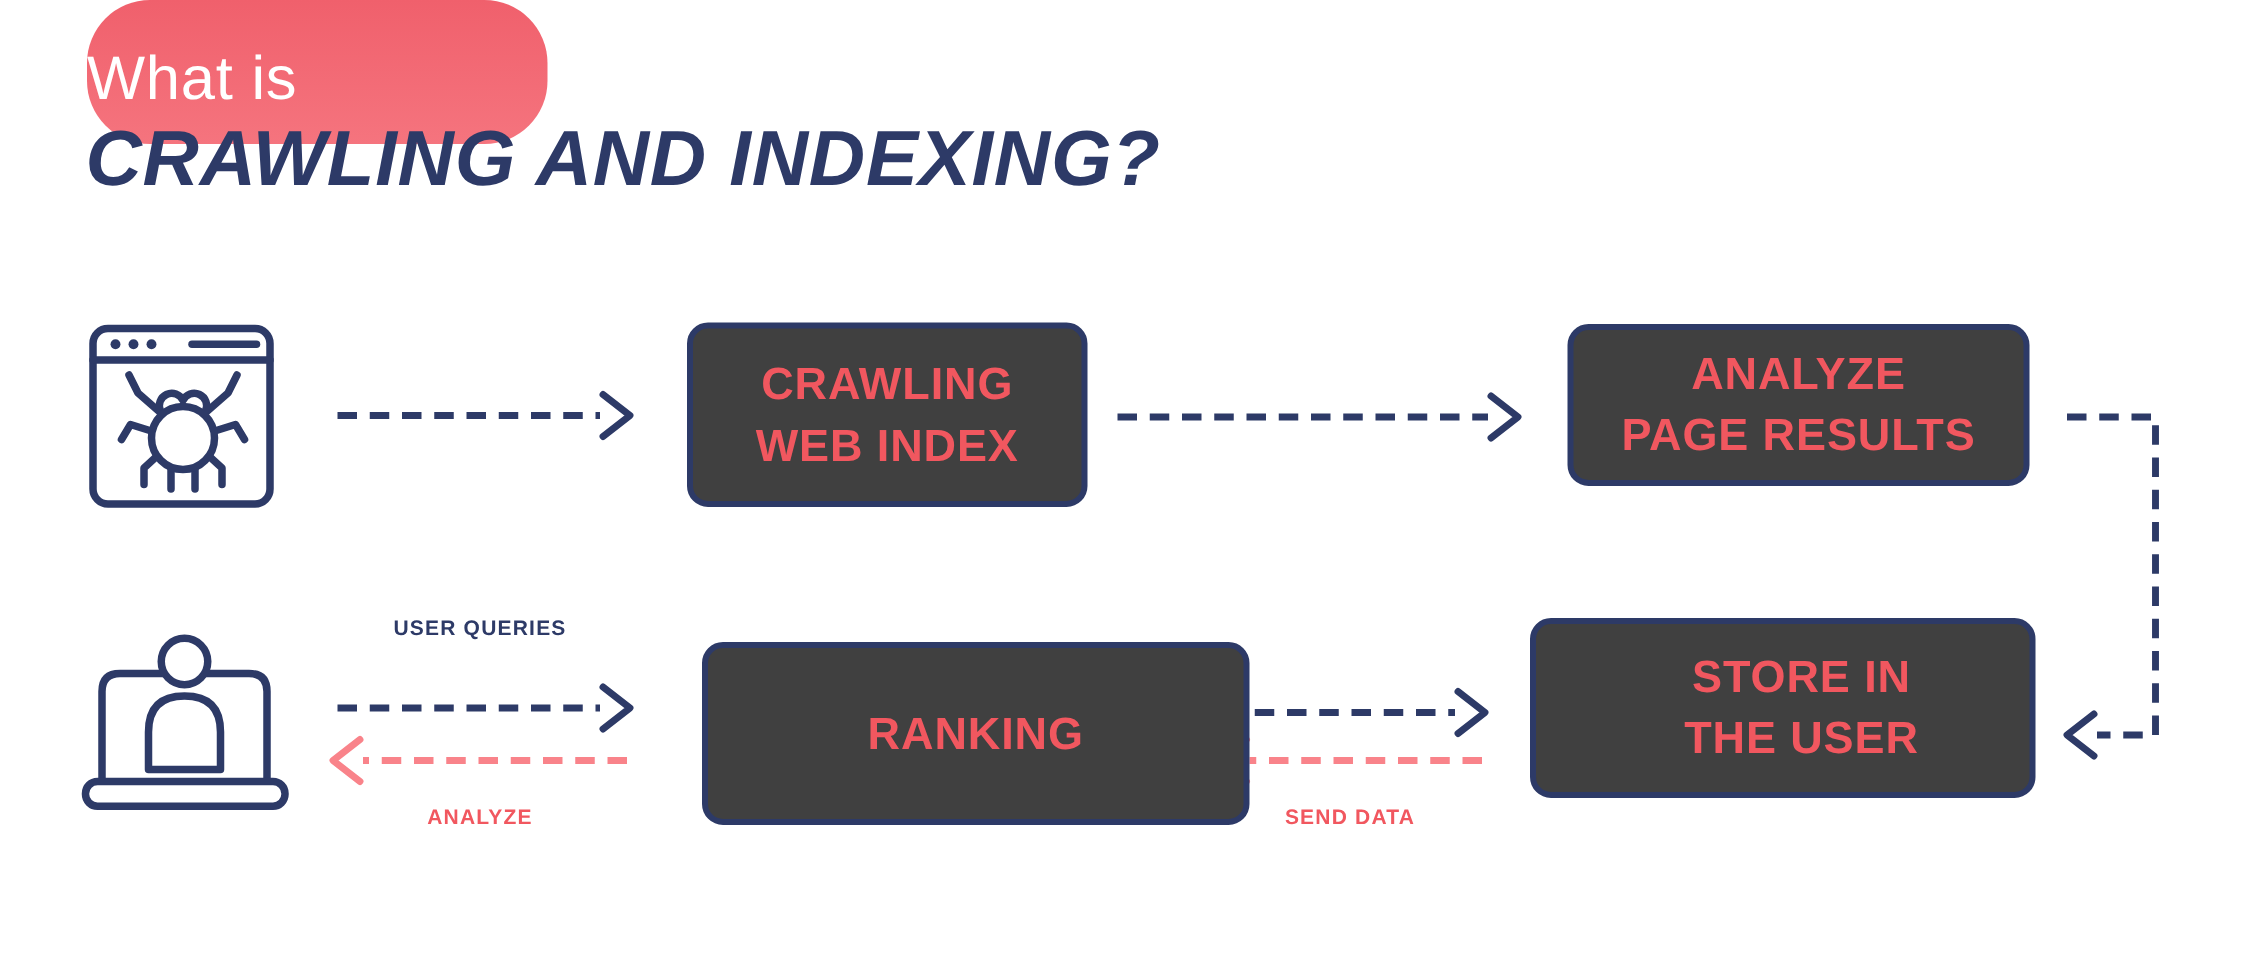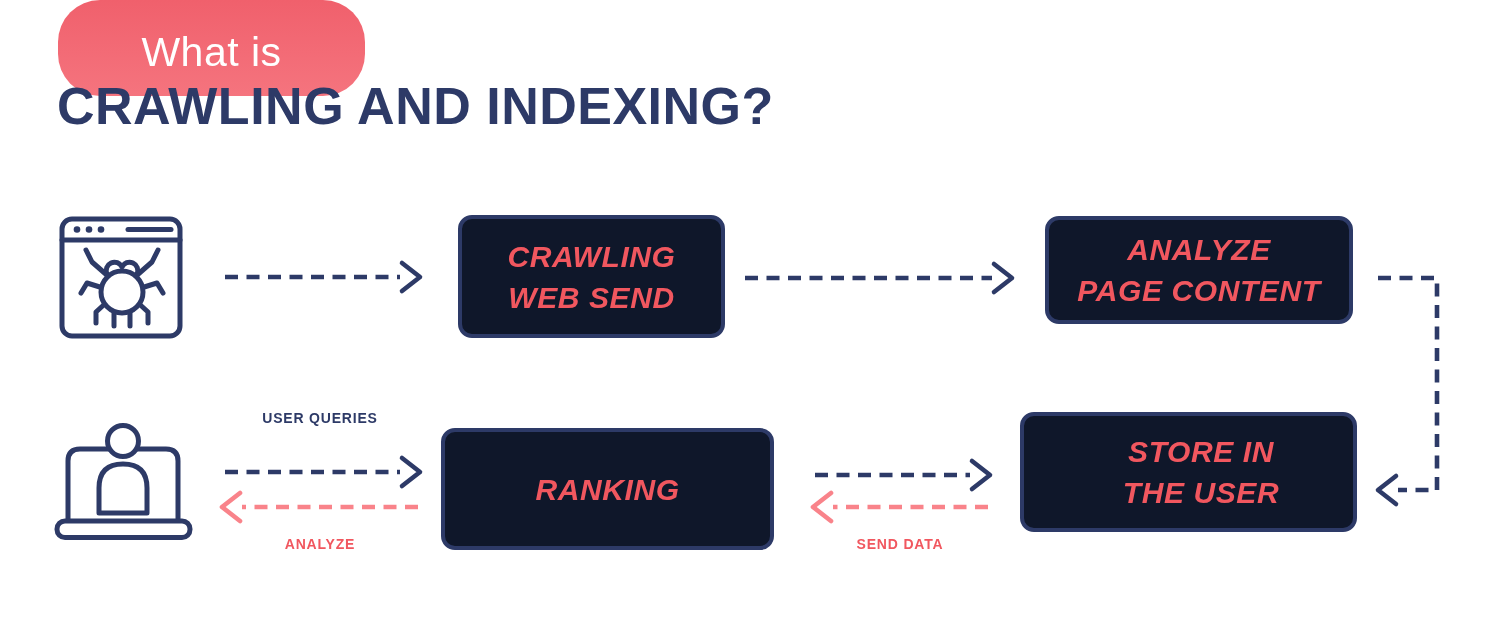--- a/index.html
+++ b/index.html
@@ -5,50 +5,50 @@
   html,body{margin:0;padding:0;background:#ffffff;}
   .stage{
     position:relative;width:1500px;height:635px;background:#fff;overflow:hidden;
     font-family:"Liberation Sans",sans-serif;
   }
   
   .badge{
     position:absolute;left:58px;top:0;width:307px;height:96px;
     border-radius:42px;
     background:linear-gradient(180deg,var(--badge_dark),var(--badge_light));
-    display:flex;align-items:center;justify-content:center;
+    display:flex;align-items:center;
     padding-top:8px;box-sizing:border-box;z-index:1;
   }
   .badge span{color:#fff;font-size:41px;font-weight:400;letter-spacing:.5px;}
   .title{
     position:absolute;left:57px;top:80px;margin:0;z-index:2;
     color:var(--navy);font-size:52px;font-weight:700;letter-spacing:.5px;line-height:1;
     white-space:nowrap;
+    font-style:italic;
   }
   
   .overlay{position:absolute;left:0;top:0;width:1500px;height:635px;z-index:0;}
   .dash{fill:none;stroke-width:4.6;stroke-dasharray:13 8.5;}
   .head{fill:none;stroke-width:4.6;stroke-linecap:round;stroke-linejoin:round;}
   .navy{stroke:var(--navy);}
   .coral{stroke:var(--coral);}
   .ic{fill:#fff;stroke:var(--navy);stroke-width:5;stroke-linecap:round;stroke-linejoin:round;}
   .ic-line{fill:none;stroke:var(--navy);stroke-width:5;stroke-linecap:round;stroke-linejoin:round;}
   .ic-dot{fill:var(--navy);stroke:none;}
   
   .node{
     position:absolute;box-sizing:border-box;z-index:2;
-    border:4px solid var(--navy);border-radius:14px;background:#0f172a;
+    border:4px solid var(--navy);border-radius:14px;background:#404040;
     display:flex;flex-direction:column;align-items:center;justify-content:center;
     color:var(--red);font-size:30px;font-weight:700;letter-spacing:.6px;line-height:41px;
     text-align:center;
-    font-style:italic;
   }
   #node-crawl  {left:458px; top:215px;width:267px;height:123px;}
   #node-analyze{left:1045px;top:216px;width:308px;height:108px;}
-  #node-rank   {left:441px; top:428px;width:333px;height:122px;}
+  #node-rank   {left:468px; top:428px;width:365px;height:122px;}
   #node-store  {left:1020px;top:412px;width:337px;height:120px;padding-left:25px;}
   
   .lbl{
     position:absolute;z-index:2;text-align:center;
     font-size:14px;font-weight:700;letter-spacing:.8px;white-space:nowrap;
   }
   .lbl.navy-t{color:var(--navy);}
   .lbl.red-t{color:var(--red);}
   #lbl-user-queries{left:212px;top:410px;width:216px;}
   #lbl-results     {left:212px;top:536px;width:216px;}
@@ -125,25 +125,25 @@
       <path class="head navy" d="M972,461 L990,475 L972,489"></path>
     </g>
     <g>
       <path class="dash coral" d="M988,507 H833"></path>
       <path class="head coral" d="M831,493 L813,507 L831,521"></path>
     </g>
   </svg>
 
   <div class="node" id="node-crawl">
     <span>CRAWLING</span>
-    <span>WEB SEND</span>
+    <span>WEB INDEX</span>
   </div>
   <div class="node" id="node-analyze">
     <span>ANALYZE</span>
-    <span>PAGE CONTENT</span>
+    <span>PAGE RESULTS</span>
   </div>
   <div class="node" id="node-rank">
     <span>RANKING</span>
   </div>
   <div class="node" id="node-store">
     <span>STORE IN</span>
     <span>THE USER</span>
   </div>
 
   <div class="lbl navy-t" id="lbl-user-queries">USER QUERIES</div>

